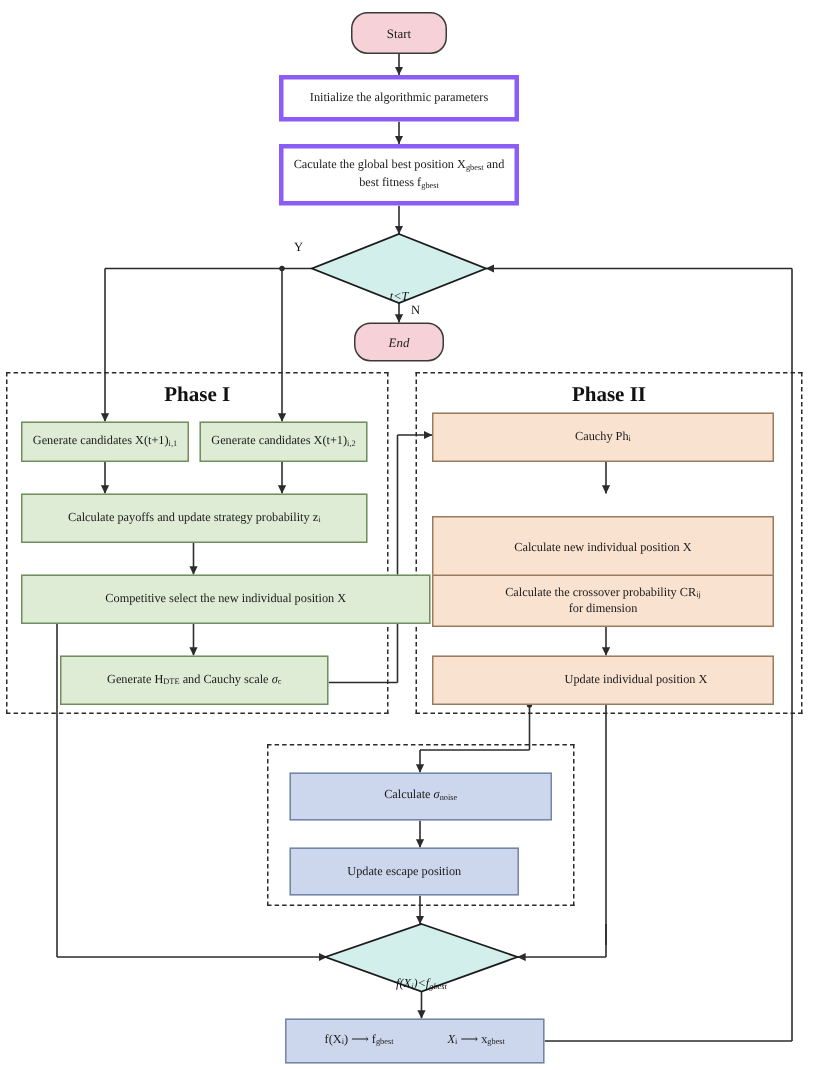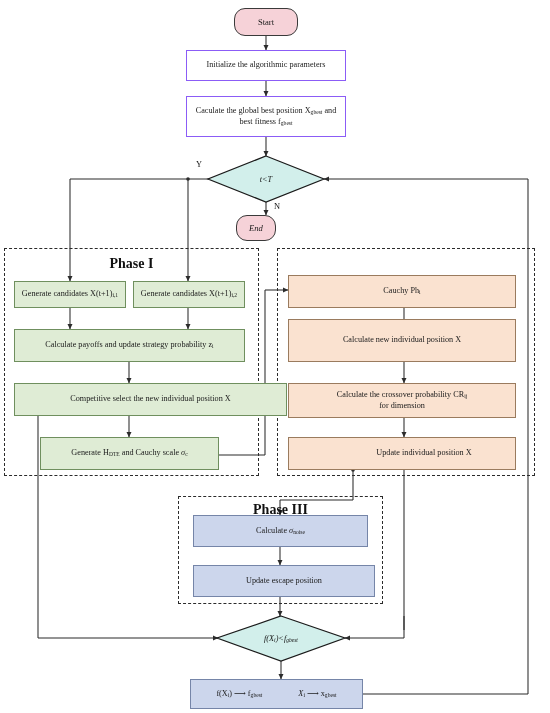--- a/index.html
+++ b/index.html
@@ -39,38 +39,38 @@
     padding: 2px 4px;
   }
   .term {
     border-radius: 11px;
     background: #f6d2d8;
     border: 1px solid #3a3a3a;
     font-size: 8.6px;
   }
   .proc-plain {
     background: #ffffff;
-    border: 1px solid #8b5cf6;
+    border: 3px solid #8b5cf6;
   }
   .proc-green {
     background: #dfecd5;
     border: 1px solid #6f8f5e;
   }
   .proc-orange {
     background: #fae2d0;
     border: 1px solid #9a7b5e;
   }
   .proc-blue {
     background: #ccd6ec;
     border: 1px solid #7585a8;
   }
   .decision {
     position: absolute;
     display: flex;
-    align-items: center;
+    align-items: flex-end;
     justify-content: center;
     font-size: 8.2px;
     color: #111;
   }
   .decision .dlabel {
     position: relative;
     z-index: 2;
     font-style: italic;
   }
   .phase-box {
@@ -171,40 +171,40 @@
 
   <svg class="wires" viewBox="0 0 550 713">
     <polygon points="266,156 324,179 266,202 208,179" fill="#d2efeb" stroke="#1a1a1a" stroke-width="1.2"></polygon>
     <polygon points="281,616 345,638 281,661 217,638" fill="#d2efeb" stroke="#1a1a1a" stroke-width="1.2"></polygon>
   </svg>
 
   <div class="phase-box" style="left:4px; top:248px; width:255px; height:228px;"></div>
   <div class="phase-title" style="left:4px; top:256px; width:255px;">Phase I</div>
 
   <div class="phase-box" style="left:277px; top:248px; width:258px; height:228px;"></div>
+  <div class="phase-title" style="left:277px; top:256px; width:258px;">Phase II</div>
 
   <div class="phase-box" style="left:178px; top:496px; width:205px; height:108px;"></div>
-  <div class="phase-title" style="left:178px; top:502px; width:205px;">Phase III</div>
 
   <div class="node term" style="left:234px; top:8px; width:64px; height:28px;">Start</div>
 
   <div class="node proc-plain" style="left:186px; top:50px; width:160px; height:31px;">Initialize the algorithmic parameters</div>
 
   <div class="node proc-plain" style="left:186px; top:96px; width:160px; height:41px;">
     <span>
       <span>Caculate the global best position X</span><sub>gbest</sub><span> and</span><br>
       <span>best fitness f</span><sub>gbest</sub>
     </span>
   </div>
 
   <div class="decision" style="left:208px; top:156px; width:116px; height:46px;">
     <span class="dlabel">t&lt;T</span>
   </div>
 
-  <div class="node term" style="left:236px; top:215px; width:40px; height:26px;font-style:italic;">End</div>
+  <div class="node term" style="left:236px; top:215px; width:60px; height:26px;font-style:italic;">End</div>
 
   <div class="edge-label" style="left:196px; top:160px;">Y</div>
   <div class="edge-label" style="left:274px; top:202px;">N</div>
 
   <div class="node proc-green" style="left:14px; top:281px; width:112px; height:27px;">
     <span><span>Generate candidates X(t+1)</span><sub>i,1</sub></span>
   </div>
 
   <div class="node proc-green" style="left:133px; top:281px; width:112px; height:27px;">
     <span><span>Generate candidates X(t+1)</span><sub>i,2</sub></span>
@@ -217,36 +217,36 @@
   <div class="node proc-green" style="left:14px; top:383px; width:273px; height:33px;">Competitive select the new individual position X</div>
 
   <div class="node proc-green" style="left:40px; top:437px; width:179px; height:33px;">
     <span><span>Generate H</span><sub>DTE</sub><span> and Cauchy scale </span><i class="v">σ</i><sub>c</sub></span>
   </div>
 
   <div class="node proc-orange" style="left:288px; top:275px; width:228px; height:33px;">
     <span><span>Cauchy Ph</span><sub>i</sub></span>
   </div>
 
-  <div class="node proc-orange" style="left:288px; top:319px; width:228px; height:43px;">Calculate new individual position X</div>
+  <div class="node proc-orange" style="left:288px; top:344px; width:228px; height:43px;">Calculate new individual position X</div>
 
   <div class="node proc-orange" style="left:288px; top:383px; width:228px; height:35px;">
     <span>
       <span>Calculate the crossover probability CR</span><sub>ij</sub><br>
       <span>for dimension</span>
     </span>
   </div>
 
   <div class="node proc-orange" style="left:288px; top:437px; width:228px; height:33px;padding-left:48px;">Update individual position X</div>
 
   <div class="node proc-blue" style="left:193px; top:515px; width:175px; height:32px;">
     <span><span>Calculate </span><i class="v">σ</i><sub>noise</sub></span>
   </div>
 
-  <div class="node proc-blue" style="left:193px; top:565px; width:182px; height:32px;">Update escape position</div>
+  <div class="node proc-blue" style="left:193px; top:565px; width:153px; height:32px;">Update escape position</div>
 
   <div class="decision" style="left:217px; top:616px; width:128px; height:45px;">
     <span class="dlabel"><span>f(X</span><sub>i</sub><span>)&lt;f</span><sub>gbest</sub></span>
   </div>
 
   <div class="node proc-blue" style="left:190px; top:679px; width:173px; height:30px;">
     <span class="mono-row">
       <span><span>f(X</span><sub>i</sub><span>) ⟶ f</span><sub>gbest</sub></span>
       <span><i class="v">X</i><sub>i</sub><span> ⟶ x</span><sub>gbest</sub></span>
     </span>

